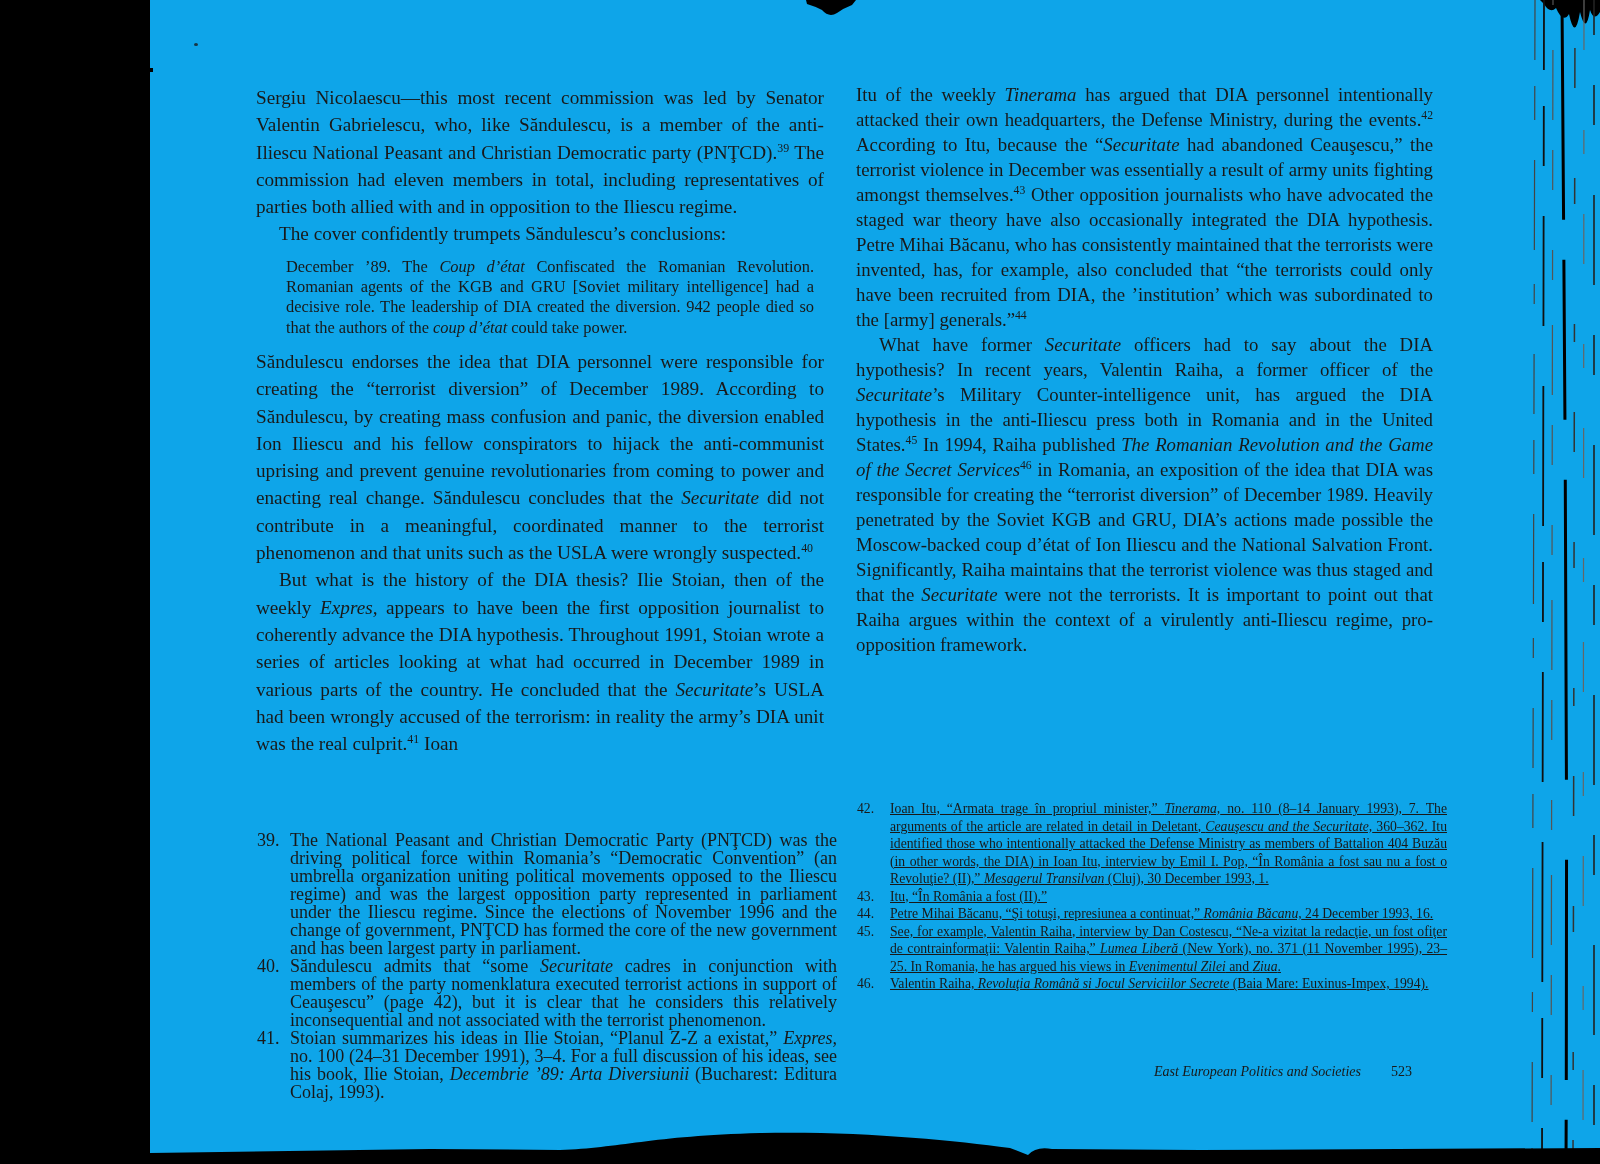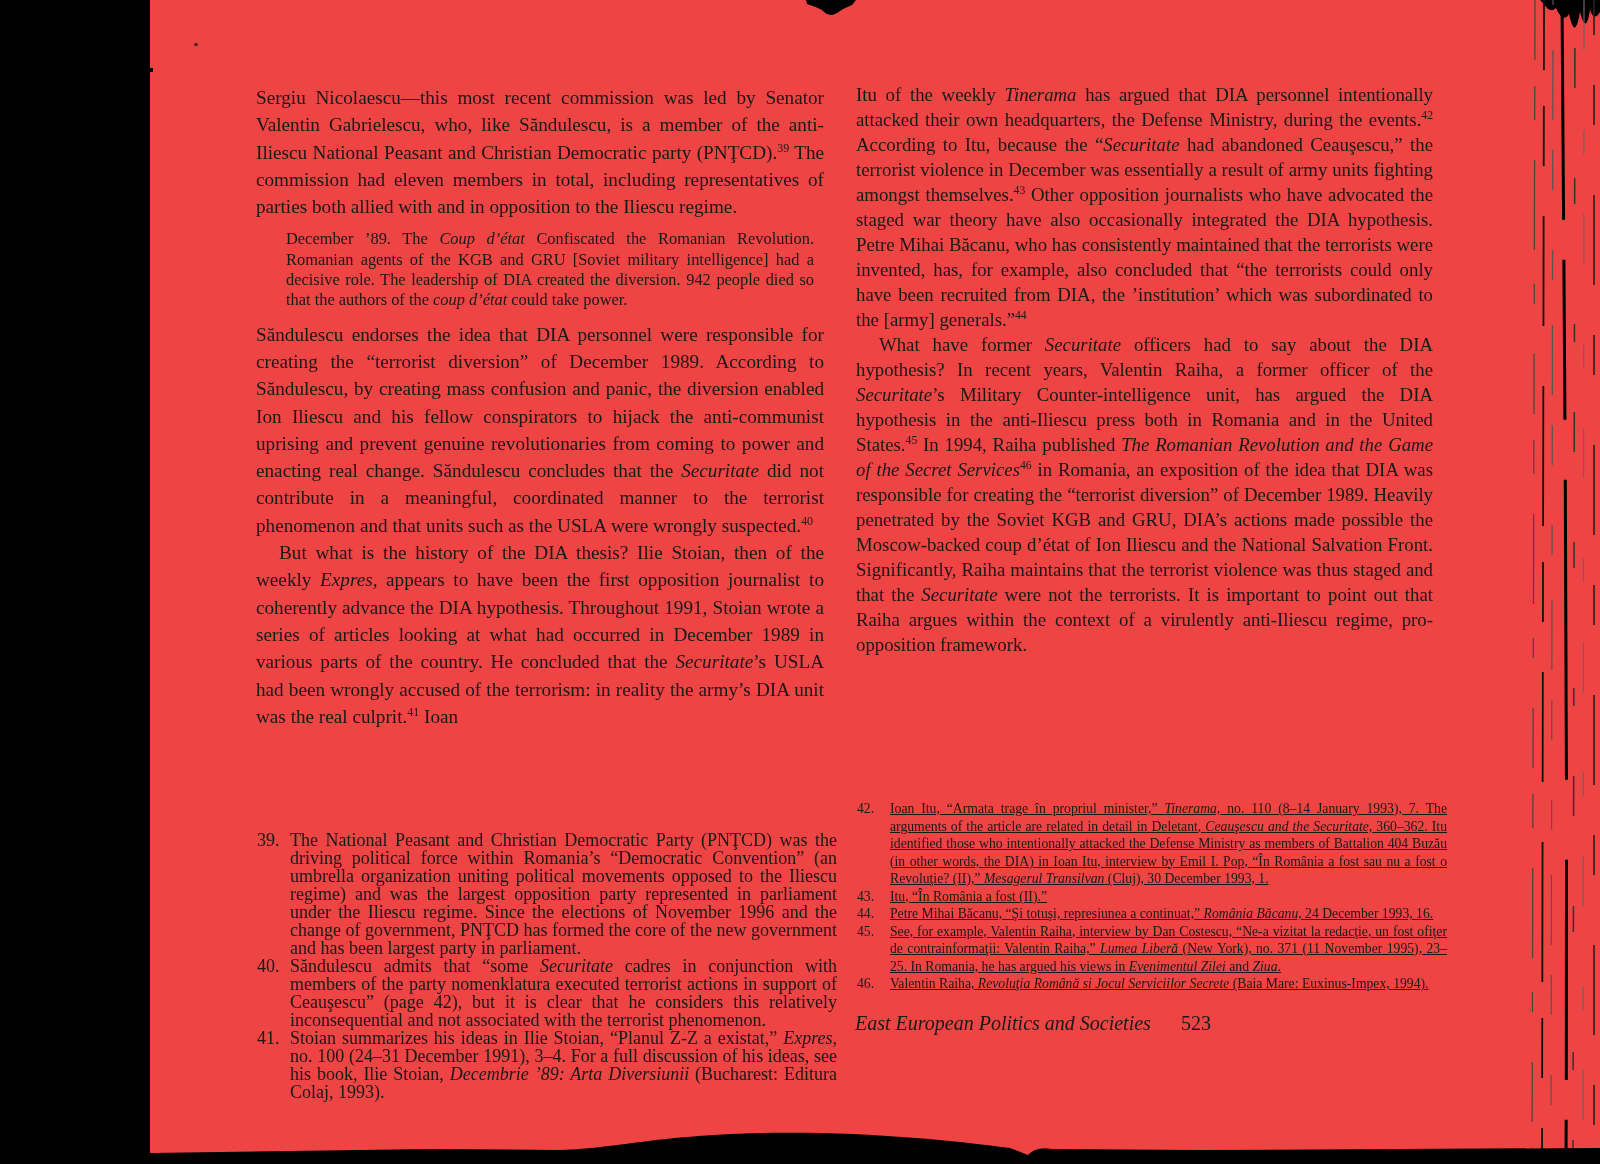--- a/index.html
+++ b/index.html
@@ -1,17 +1,17 @@
 <!DOCTYPE html>
 <html><head>
 <meta charset="utf-8">
 <style>
   html, body { margin:0; padding:0; background:#e8e8e8; }
   .scan {
-    position:relative; width:1600px; height:1164px; background:#ef4444;
+    position:relative; width:1600px; height:1164px; background:#0ea5e9;
     overflow:hidden; font-family:"Liberation Serif", serif; color:#191919;
   }
   
   .gutter-left { position:absolute; left:0; top:0; width:150px; height:1164px; background:#000; }
   .gutter-notch { position:absolute; left:147px; top:68px; width:6px; height:4px; background:#000; }
   .speck { position:absolute; width:4px; height:3px; background:#1a1a1a; border-radius:50%; opacity:.8; }
   .svg-abs { position:absolute; display:block; }
   
   .col { position:absolute; text-align:justify; }
   #left-main  { left:256px; top:84px;  width:568px; font-size:19.2px; line-height:27.3px; }
@@ -24,21 +24,21 @@
   sup { font-size:62%; vertical-align:super; line-height:0; font-style:normal; }
   i { font-style:italic; }
   
   #left-footnotes  { left:257px; top:831px; width:580px; font-size:18px; line-height:18px; }
   #right-footnotes { left:857px; top:800px; width:590px; font-size:13.7px; line-height:17.5px;text-decoration:underline; }
   .fn { position:relative; padding-left:33px; text-align:justify; }
   .fn-num { position:absolute; left:0; top:0; }
   
   #left-footer  { left:256px; top:1066px; width:575px; font-size:19.5px; white-space:nowrap; }
   #left-footer .pgnum { margin-right:54px; }
-  #right-footer { left:855px; top:1012px; width:557px; font-size:20px; text-align:left; white-space:nowrap; }
+  #right-footer { left:855px; top:1064px; width:557px; font-size:14px; text-align:right; white-space:nowrap; }
   #right-footer .pgnum { margin-left:30px; font-style:normal; }
   .run-title { font-style:italic; }
 </style>
 </head>
 <body>
 
 <div class="scan">
 
   <div class="gutter-left"></div>
   <div class="gutter-notch"></div>
@@ -58,20 +58,21 @@
     <line x1="104" y1="0" x2="103" y2="1164" stroke="#666" stroke-width="1.2" stroke-dasharray="50 80 24 60"></line>
     <line x1="114" y1="0" x2="114" y2="1164" stroke="#222" stroke-width="1.6" stroke-dasharray="90 50 40 70" stroke-dashoffset="55"></line>
   </svg>
 
   <svg class="svg-abs" style="left:0; bottom:0;" width="1600" height="36" viewBox="0 0 1600 36" preserveAspectRatio="none">
     <path d="M0 36 V24 L150 25 L430 21 L560 22 C620 20 650 8 760 5 C860 3 950 12 1010 20 L1028 27 Q1036 18 1052 21 L1200 22 L1600 20 V36 Z" fill="#000"></path>
   </svg>
 
   <div class="col" id="left-main">
     <p class="para"><span>Sergiu Nicolaescu—this most recent commission was led by Senator Valentin Gabrielescu, who, like Săndulescu, is a member of the anti-Iliescu National Peasant and Christian Democratic party (PNŢCD).</span><sup>39</sup><span> The commission had eleven members in total, including representatives of parties both allied with and in opposition to the Iliescu regime.</span></p>
+    <p class="para ind"><span>The cover confidently trumpets Săndulescu’s conclusions:</span></p>
     <div class="quote"><span>December ’89. The </span><i>Coup d’état</i><span> Confiscated the Romanian Revolution. Romanian agents of the KGB and GRU [Soviet military intelligence] had a decisive role. The leadership of DIA created the diversion. 942 people died so that the authors of the </span><i>coup d’état</i><span> could take power.</span></div>
     <p class="para"><span>Săndulescu endorses the idea that DIA personnel were responsible for creating the “terrorist diversion” of December 1989. According to Săndulescu, by creating mass confusion and panic, the diversion enabled Ion Iliescu and his fellow conspirators to hijack the anti-communist uprising and prevent genuine revolutionaries from coming to power and enacting real change. Săndulescu concludes that the </span><i>Securitate</i><span> did not contribute in a meaningful, coordinated manner to the terrorist phenomenon and that units such as the USLA were wrongly suspected.</span><sup>40</sup></p>
     <p class="para ind"><span>But what is the history of the DIA thesis? Ilie Stoian, then of the weekly </span><i>Expres,</i><span> appears to have been the first opposition journalist to coherently advance the DIA hypothesis. Throughout 1991, Stoian wrote a series of articles looking at what had occurred in December 1989 in various parts of the country. He concluded that the </span><i>Securitate</i><span>’s USLA had been wrongly accused of the terrorism: in reality the army’s DIA unit was the real culprit.</span><sup>41</sup><span> Ioan</span></p>
   </div>
 
   <div class="col" id="left-footnotes">
     <div class="fn">
       <span class="fn-num">39.</span>
       <span><span>The National Peasant and Christian Democratic Party (PNŢCD) was the driving political force within Romania’s “Democratic Convention” (an umbrella organization uniting political movements opposed to the Iliescu regime) and was the largest opposition party represented in parliament under the Iliescu regime. Since the elections of November 1996 and the change of government, PNŢCD has formed the core of the new government and has been largest party in parliament.</span></span>
     </div>

